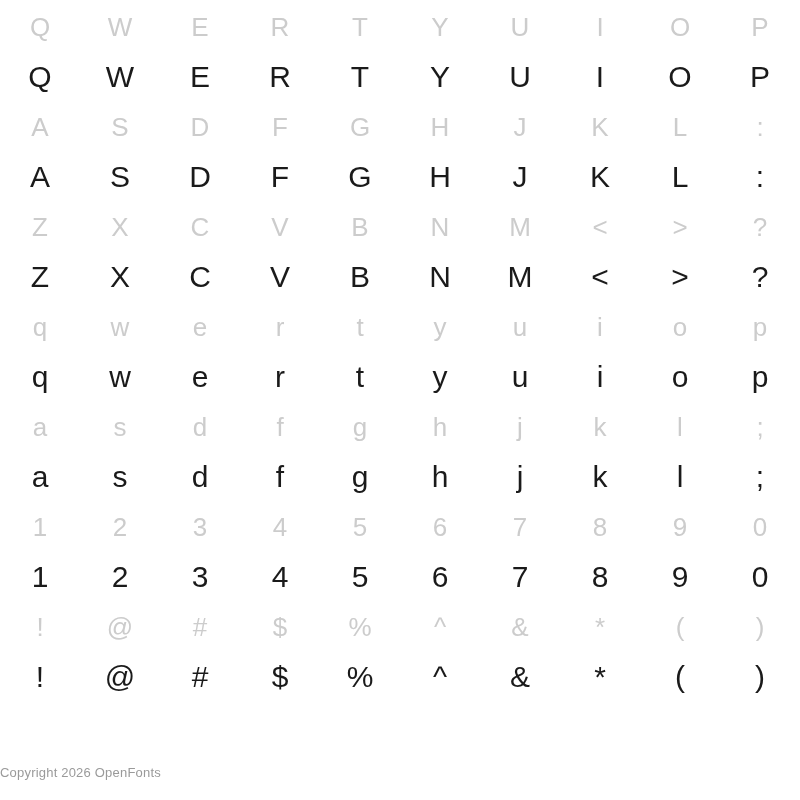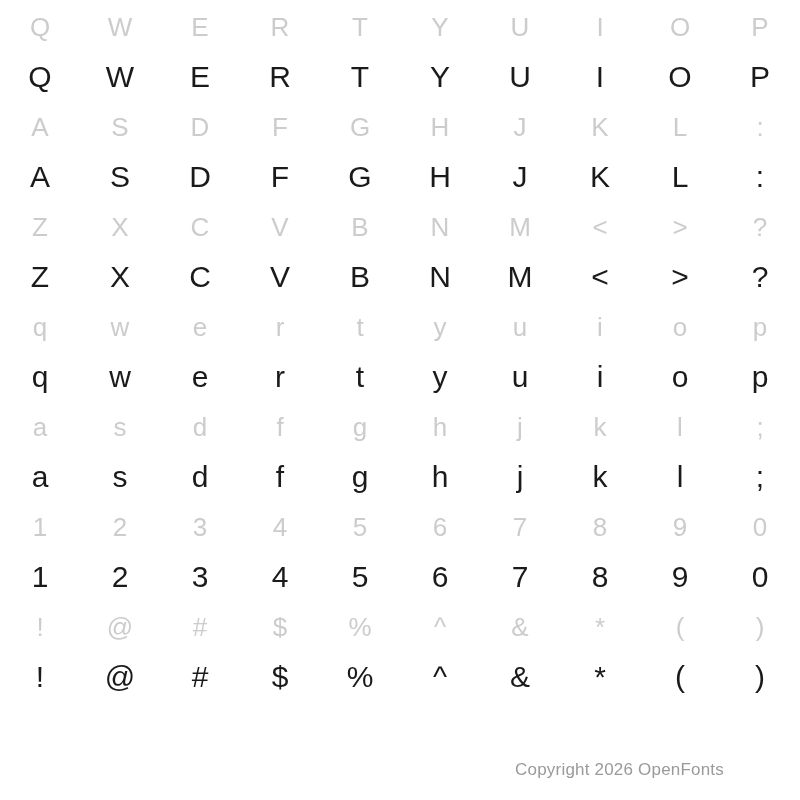--- a/index.html
+++ b/index.html
@@ -53,24 +53,23 @@
   }
   .row-solid .cell {
     color: #1a1a1a;
     font-size: 30px;
   }
   .footer {
     position: absolute;
     left: 0;
     right: 0;
     bottom: 20px;
-    text-align: right;
     padding-right: 76px;
     color: #9a9a9a;
-    font-size: 17px;
+    font-size: 13px;
     letter-spacing: 0.2px;
   }
 </style>
 </head>
 <body>
 
 <div class="sheet">
   <div class="grid">
       <div class="row row-ghost">
         <span class="cell">Q</span>

